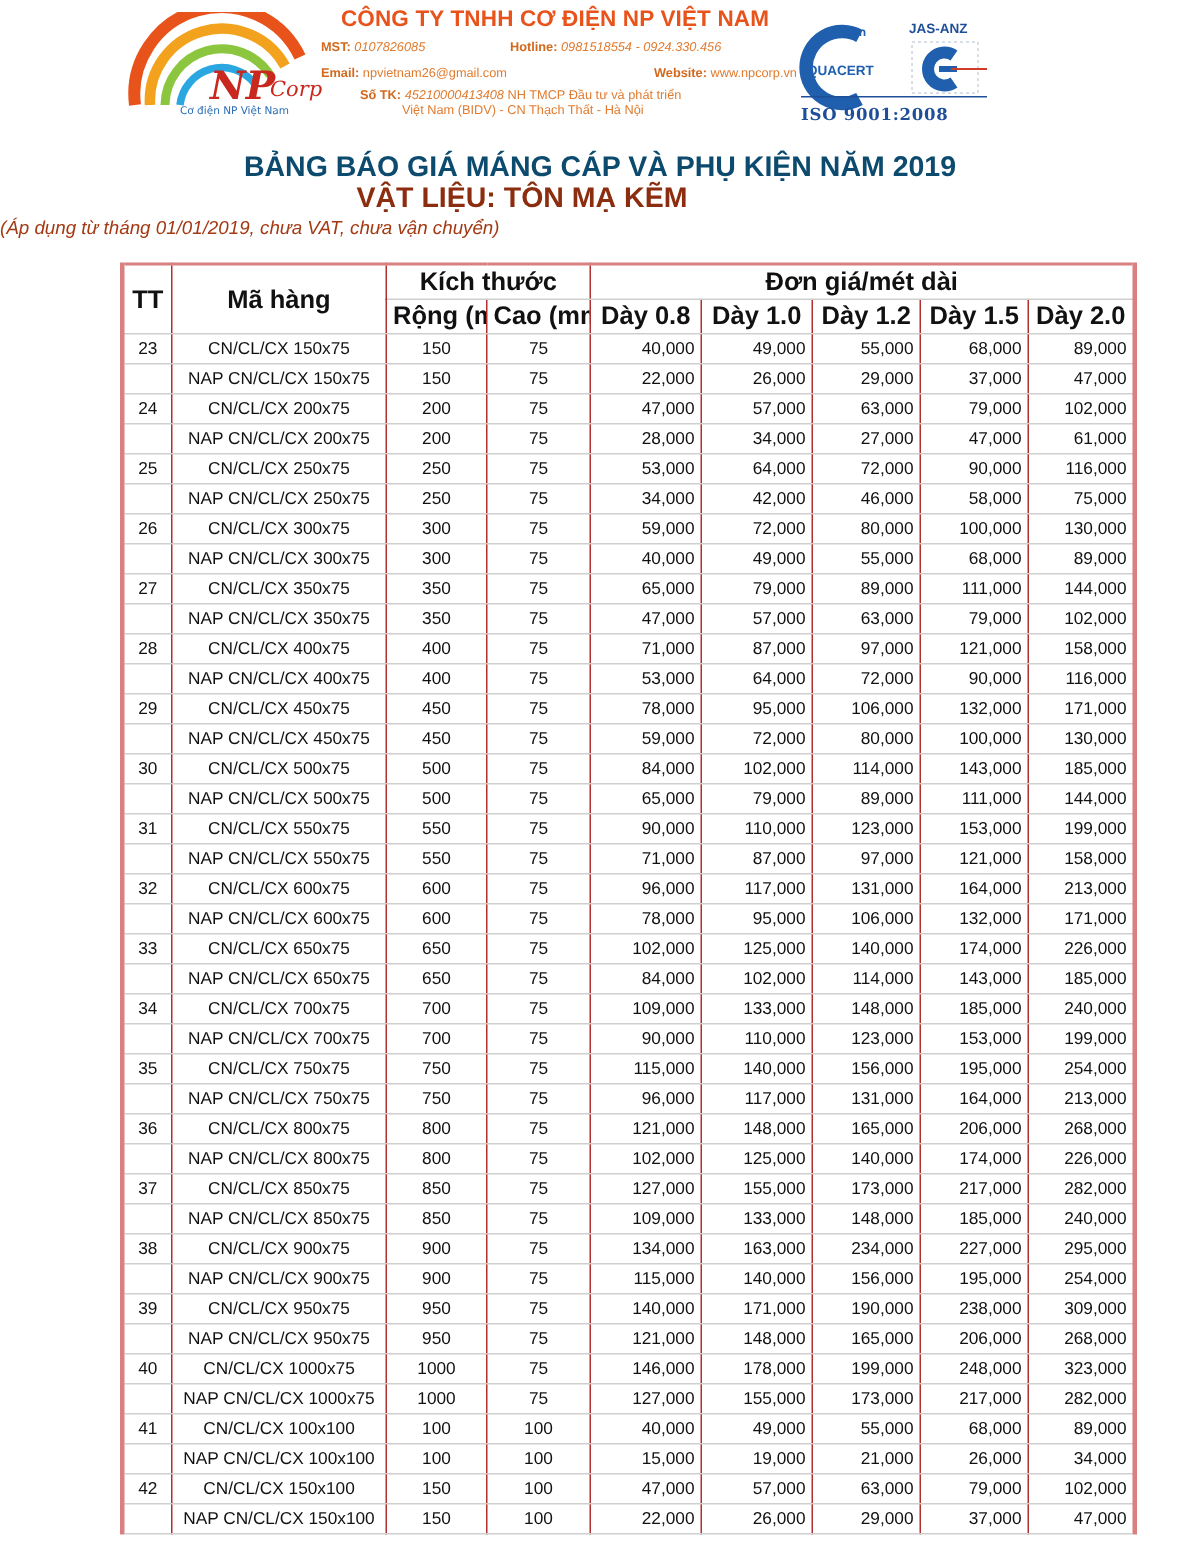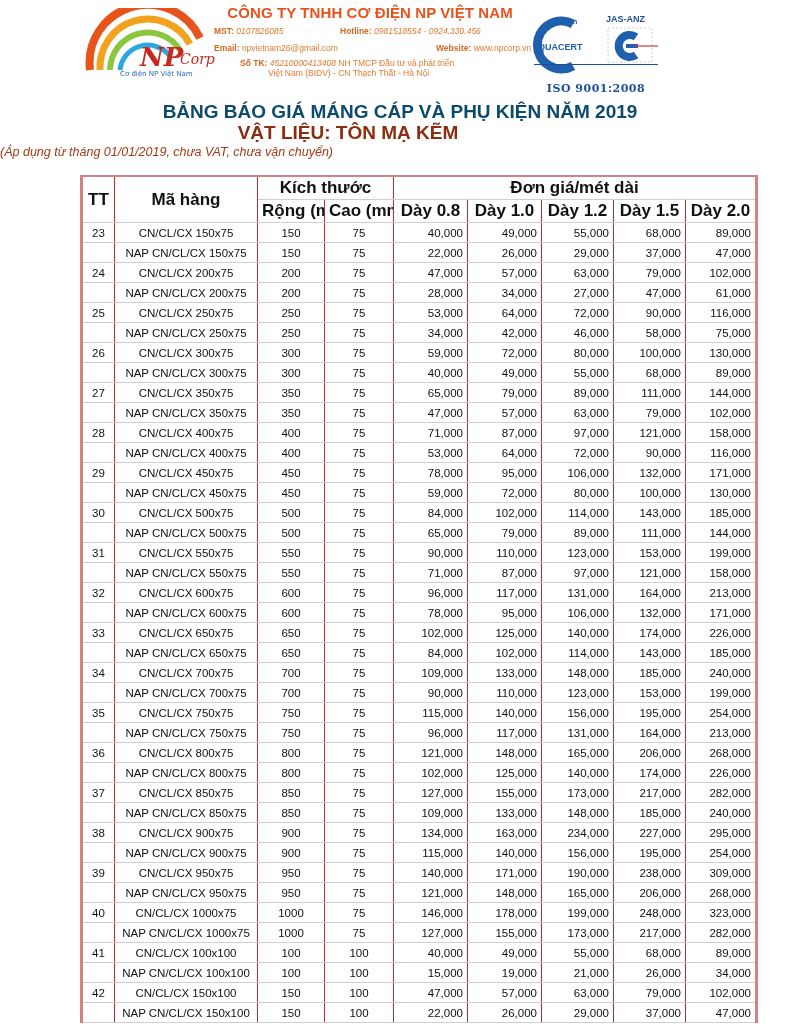--- a/index.html
+++ b/index.html
@@ -4,21 +4,21 @@
 <style>
   html, body { margin:0; padding:0; background:#fff; }
   body { width:800px; height:1035px; position:relative; overflow:hidden; font-family:"Liberation Sans", sans-serif; color:#111; }
   .letterhead { position:absolute; left:0; top:0; width:800px; height:85px; }
   .logo-np { position:absolute; left:82px; top:8px; width:150px; height:70px; }
   .company-name { position:absolute; left:205px; top:4px; width:330px; text-align:center; font-weight:bold; font-size:15px; color:#e8531c; letter-spacing:0.1px; }
   .info-line { position:absolute; font-size:8.5px; color:#e07b2f; white-space:nowrap; }
   .info-line b { color:#d2691e; }
   .info-line i { font-style:italic; }
   .logo-cert { position:absolute; left:528px; top:10px; width:135px; height:70px; }
-  .iso-text { position:absolute; left:534px; top:64px; width:124px; text-align:center; font-family:"DejaVu Serif", serif; font-weight:bold; font-size:11px; color:#1f4e99; border-top:1.5px solid #1f4e99; padding-top:17px; letter-spacing:0.5px; }
+  .iso-text { position:absolute; left:534px; top:64px; width:124px; text-align:left; font-family:"DejaVu Serif", serif; font-weight:bold; font-size:11px; color:#1f4e99; border-top:1.5px solid #1f4e99; padding-top:5px; letter-spacing:0.5px; }
   .title1 { position:absolute; left:0; width:800px; top:101px; text-align:center; font-weight:bold; font-size:19px; color:#0c4a6e; }
   .title2 { position:absolute; left:0; width:696px; top:122px; text-align:center; font-weight:bold; font-size:19px; color:#8b2d0e; }
   .subtitle { position:absolute; left:0; width:800px; top:145px; font-style:italic; font-size:12.5px; color:#a33a14; }
   table.price { position:absolute; left:80px; top:175px; width:675px; border-collapse:collapse; table-layout:fixed; font-size:11.5px; }
   table.price { border-top:2px solid #d98080; border-left:3px solid #d98080; border-right:3px solid #d98080; }
   table.price th, table.price td { border-bottom:1px solid #cfcfcf; padding:0 4px; height:19px; white-space:nowrap; overflow:hidden; }
   table.price th { font-weight:bold; font-size:17px; text-align:center; height:22px; }
   table.price .vr { border-right:1.5px solid #b03030; }
   td.c { text-align:center; }
   td.r { text-align:right; }

